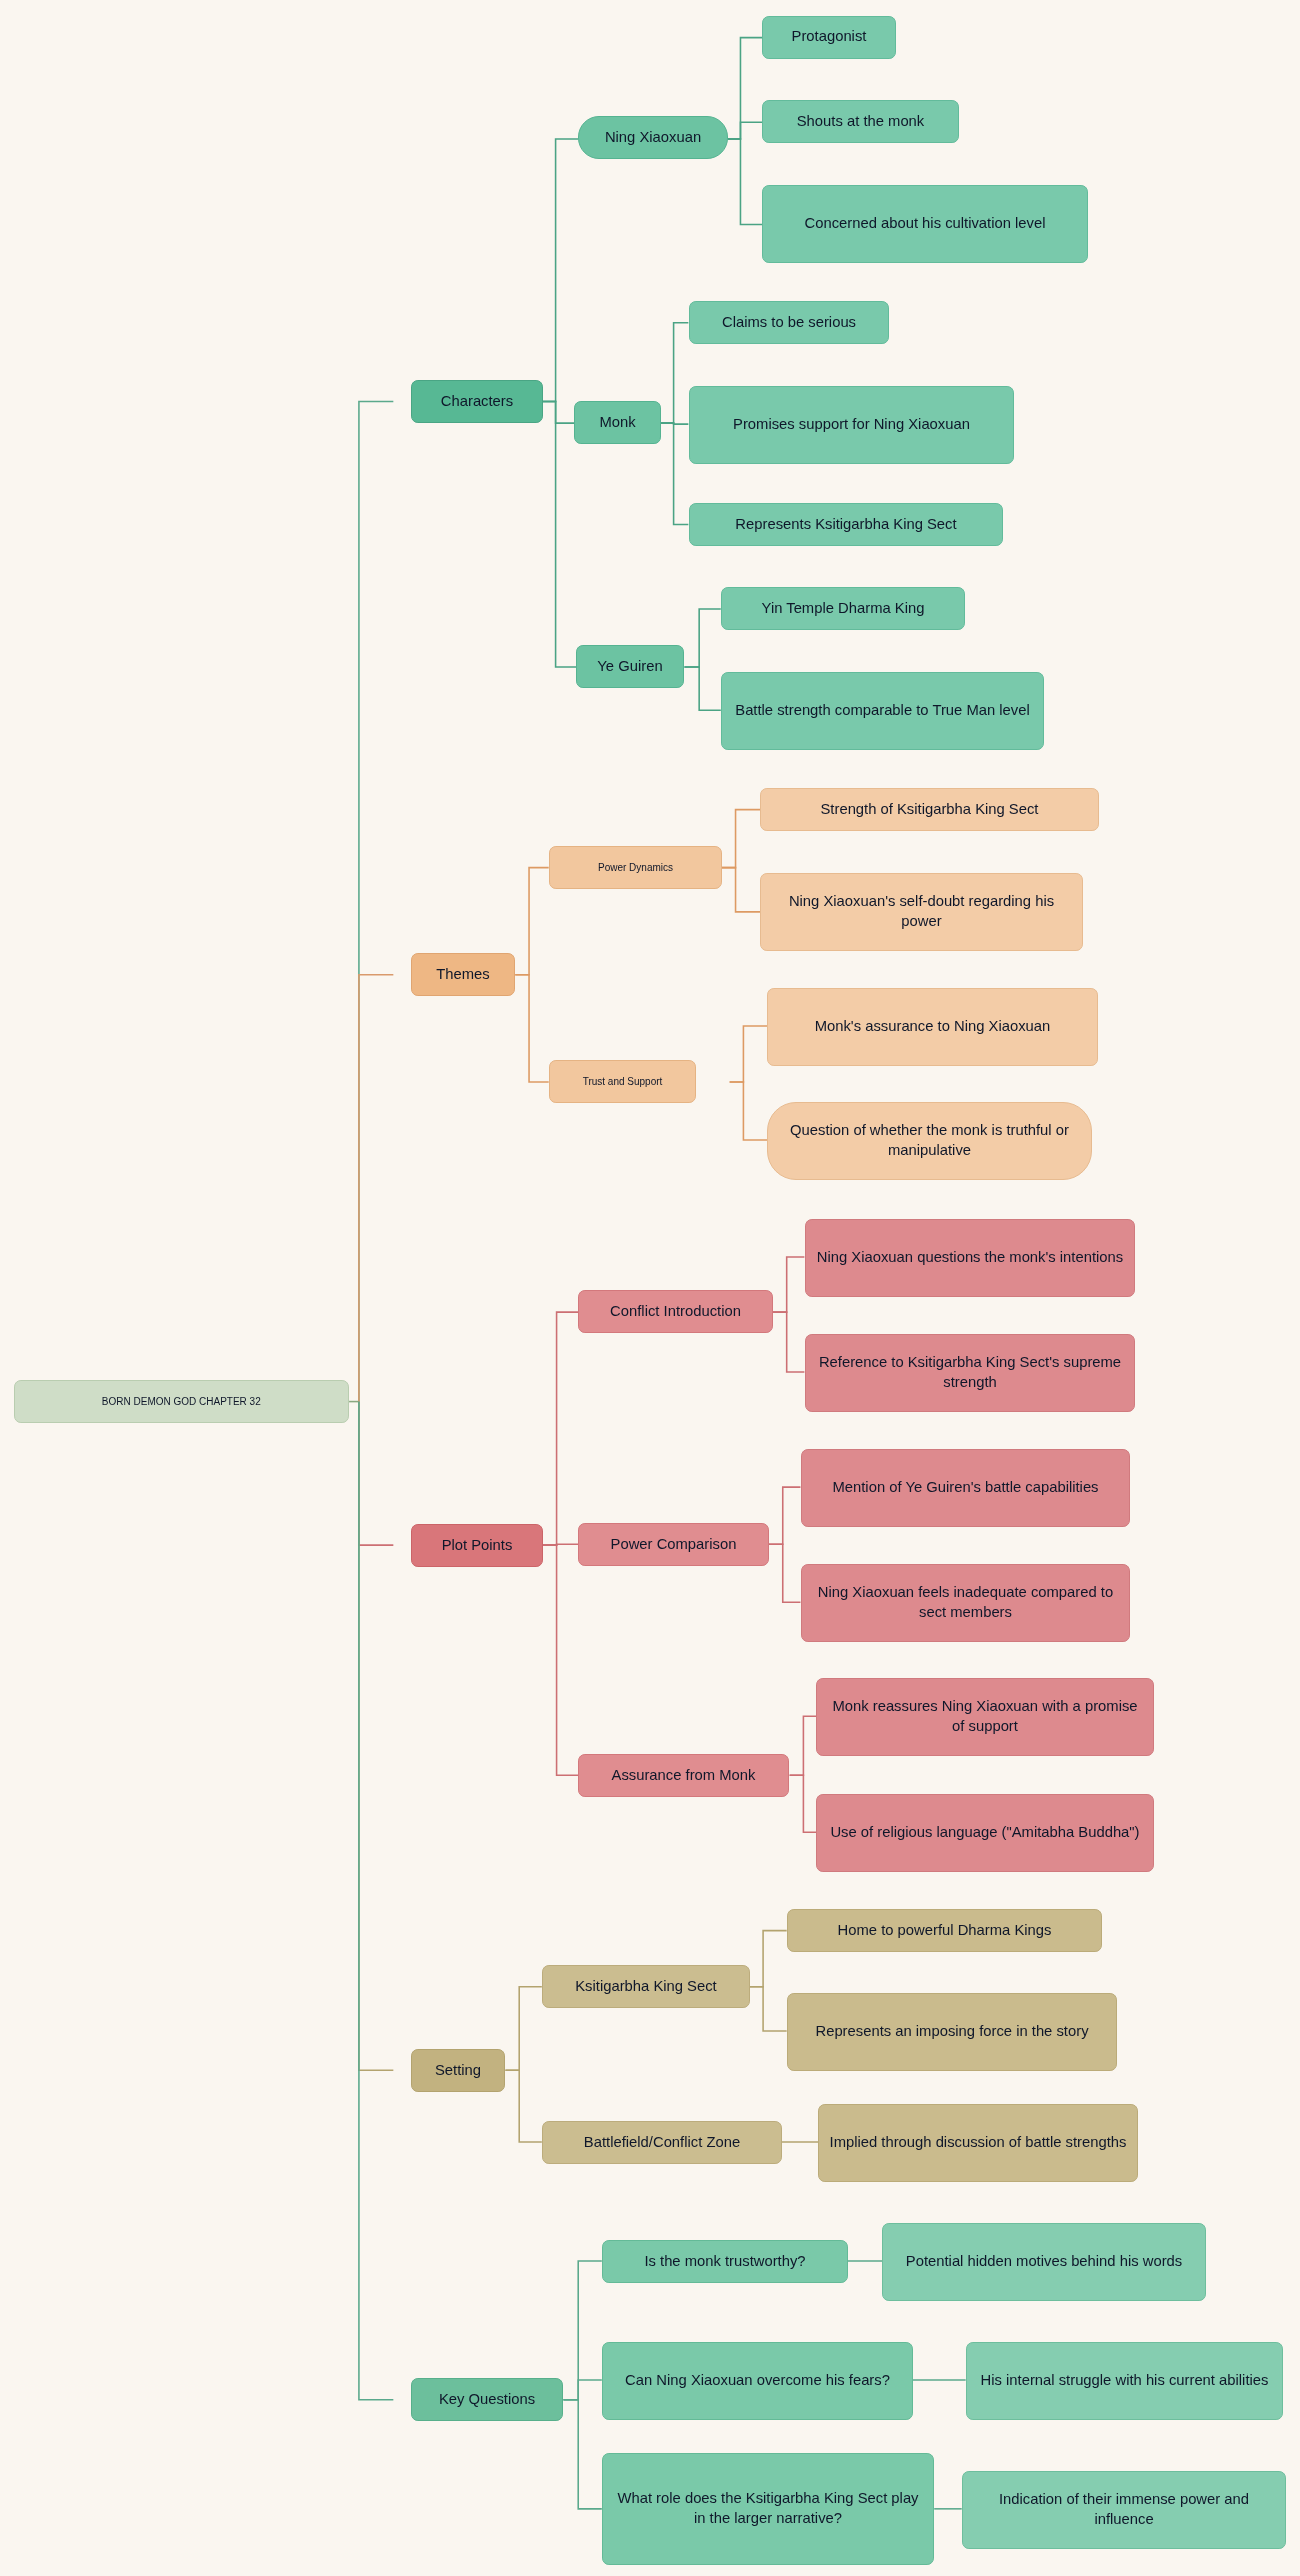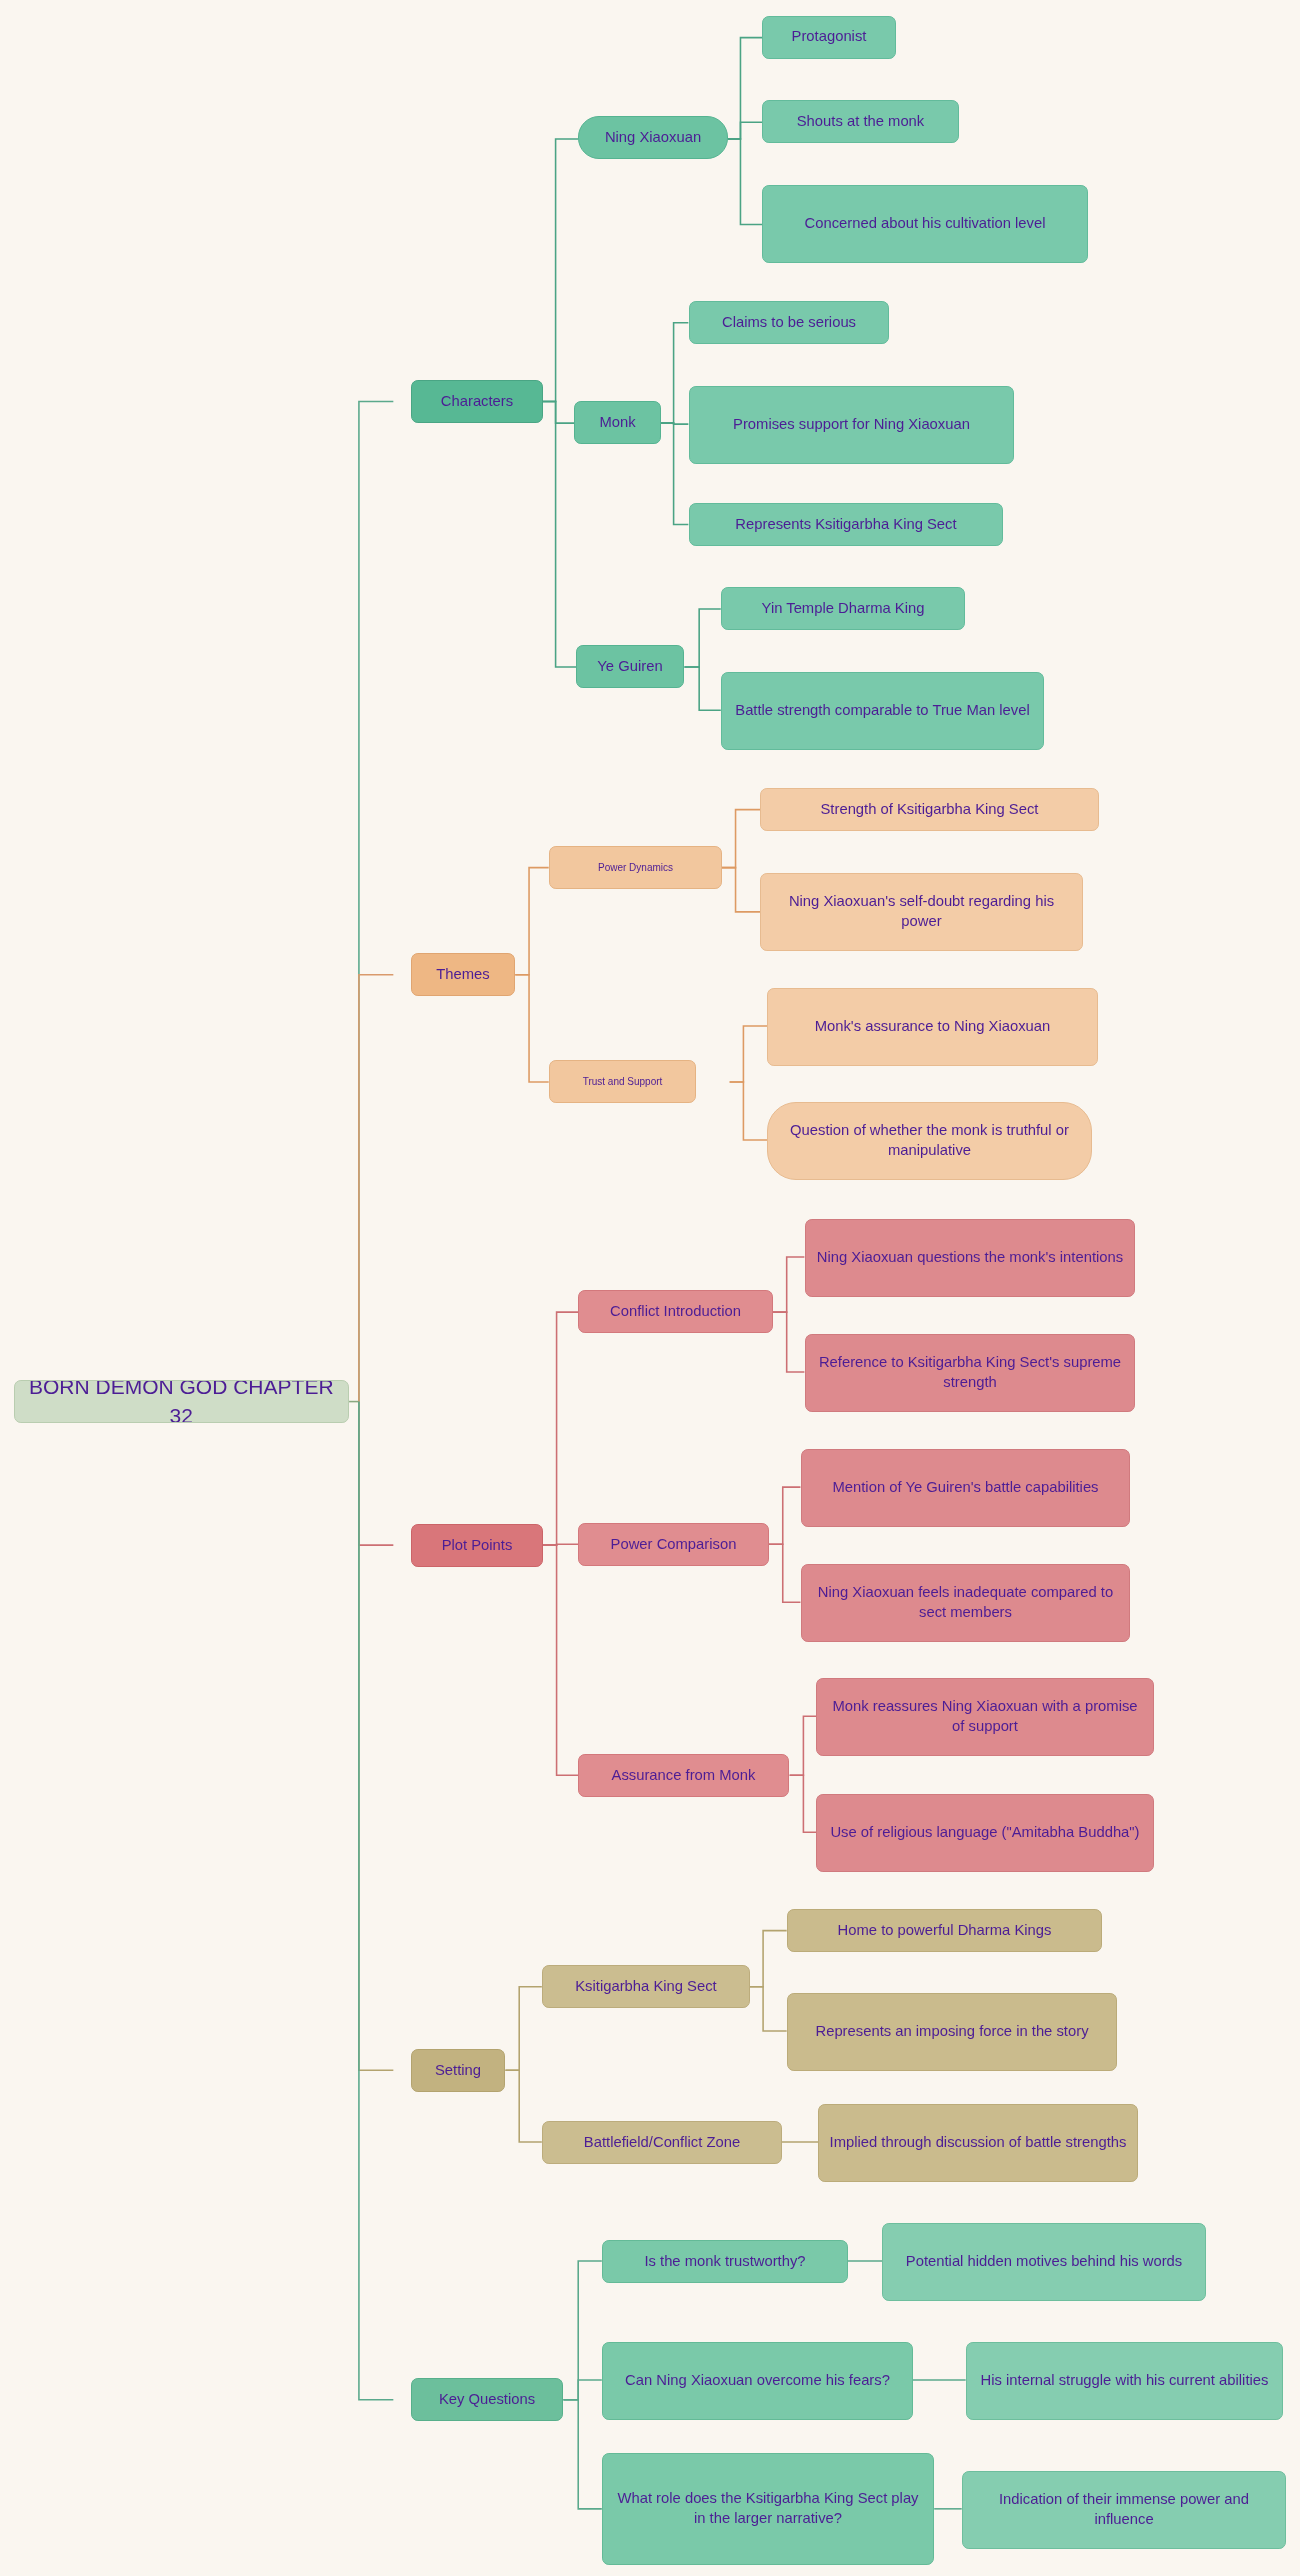--- a/index.html
+++ b/index.html
@@ -29,31 +29,31 @@
   }
   .node {
     position: absolute;
     box-sizing: border-box;
     border-radius: 6.9px;
     display: flex;
     align-items: center;
     justify-content: center;
     text-align: center;
     line-height: 1.35;
-    color: #4c1d95;
+    color: #0f172a;
     padding: 5.9px 9.8px;
     overflow: hidden;
   }
   .node span { display: block; width: 100%; }
 
   
   .n-root {
     background: #cfddc7;
     border: 1px solid #b9cdb0;
-    font-size: 21px;
+    font-size: 10px;
   }
   
   .n-char-l1 { background: #57b894; border: 1px solid #49a584; font-size: 14.8px; }
   .n-char-l2 { background: #6cc3a2; border: 1px solid #55b391; font-size: 14.8px; }
   .n-char-l3 { background: #79c9ab; border: 1px solid #62bb9b; font-size: 14.8px; }
 
   
   .n-theme-l1 { background: #eeb784; border: 1px solid #e0a571; font-size: 14.8px; }
   .n-theme-l2 { background: #f2c79e; border: 1px solid #e5b383; font-size: 10px; }
   .n-theme-l3 { background: #f3cca7; border: 1px solid #e7bb90; font-size: 14.8px; }

